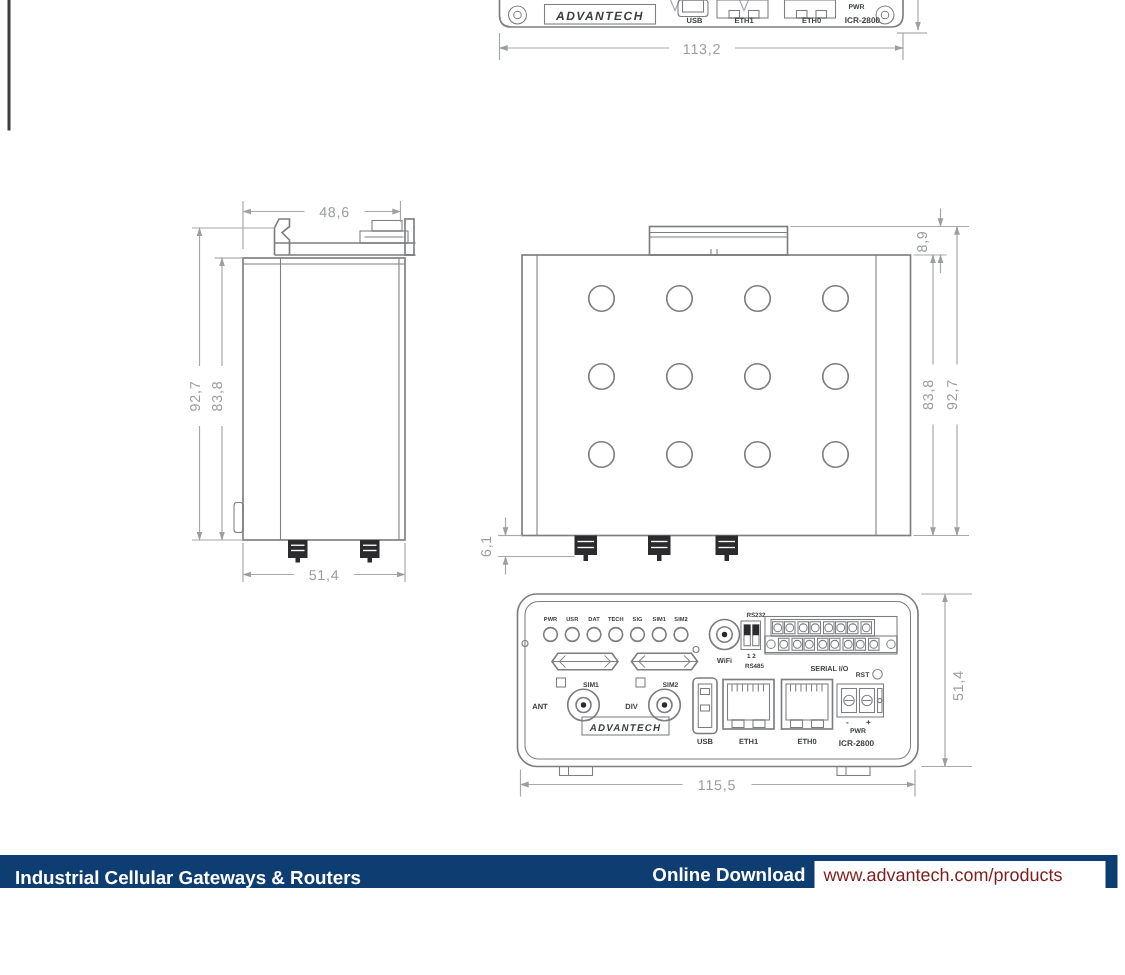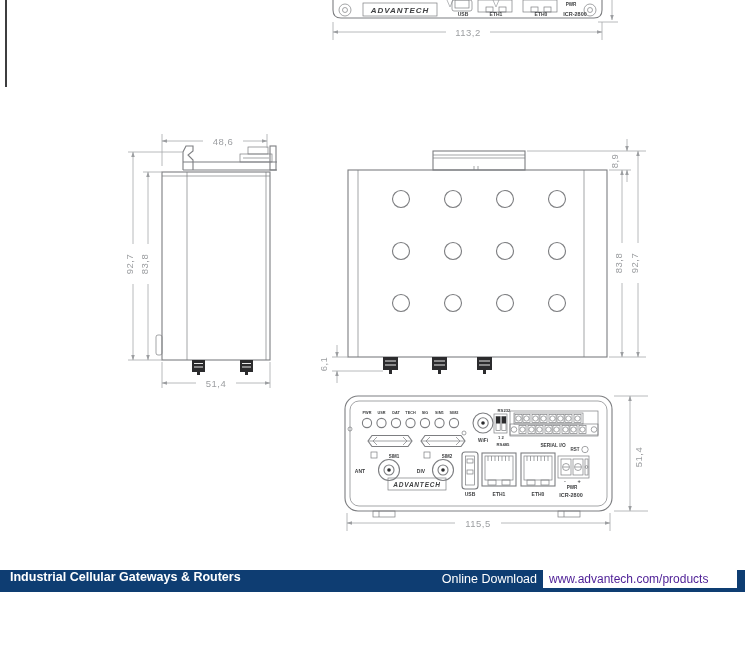--- a/index.html
+++ b/index.html
@@ -11,25 +11,25 @@
   svg text{font-family:"Liberation Sans",sans-serif;}
   .out{stroke:#7d7e81;stroke-width:1.1;fill:none;}
   .thin{stroke:#7d7e81;stroke-width:0.7;fill:none;}
   .dim{stroke:#a6a8ab;stroke-width:0.8;fill:none;}
   .blk{fill:#2b2b2d;stroke:none;}
   .wsl{stroke:#fff;stroke-width:0.9;}
   .wbg{fill:#fff;}
   .dimtxt{fill:#9c9ea1;font-size:9.5px;letter-spacing:0.5px;}
   .lbl{fill:#3f4042;font-weight:bold;}
   .footer{position:absolute;left:0;top:570px;width:745px;height:22px;background:#0e3d72;
-          display:flex;align-items:flex-start;justify-content:space-between;}
+          display:flex;align-items:flex-end;justify-content:space-between;}
   .footer-left{color:#fff;font-weight:bold;font-size:12.5px;margin-left:10px;white-space:nowrap;}
   .footer-right{display:flex;align-items:center;}
-  .dl-label{color:#fff;font-weight:normal;font-size:12.5px;margin-right:6px;white-space:nowrap;margin-left:20px;}
-  .url-box{background:#fff;color:#4c1d95;font-size:12px;width:182px;height:16px;line-height:16px;
+  .dl-label{color:#fff;font-weight:bold;font-size:12.5px;margin-right:6px;white-space:nowrap;margin-left:20px;}
+  .url-box{background:#fff;color:#7f1d1d;font-size:12px;width:182px;height:16px;line-height:16px;
            padding:1px 6px;margin-right:8px;white-space:nowrap;}
 </style>
 </head>
 <body>
 
 <div class="page">
   <div class="left-rule"></div>
 
   <svg width="750" height="560" viewBox="0 0 750 560">
     <defs>

